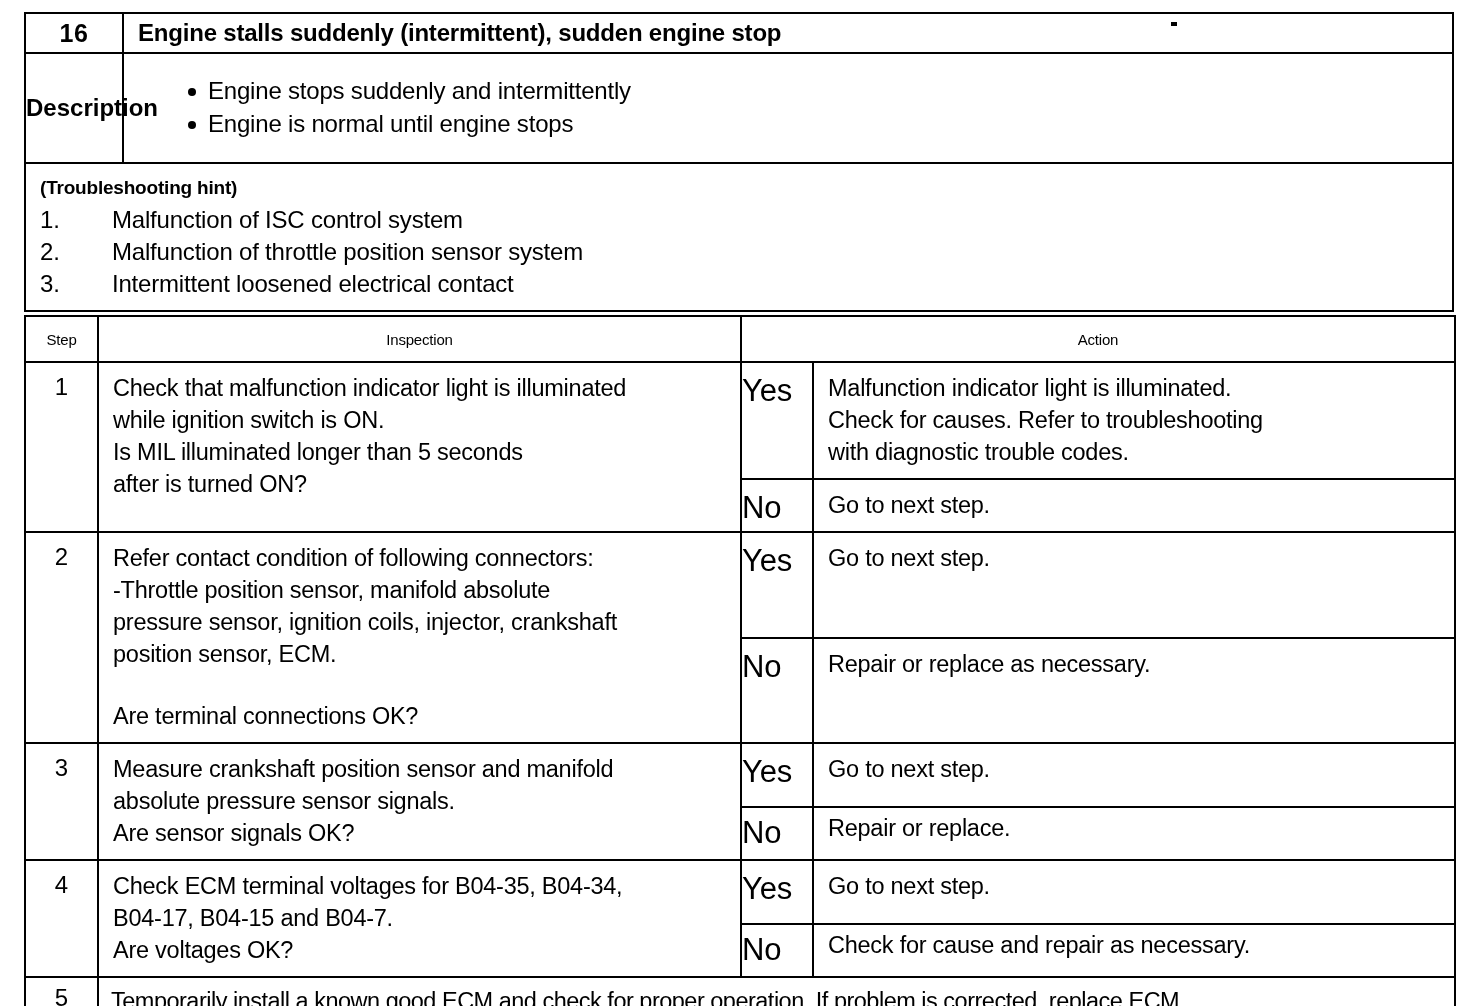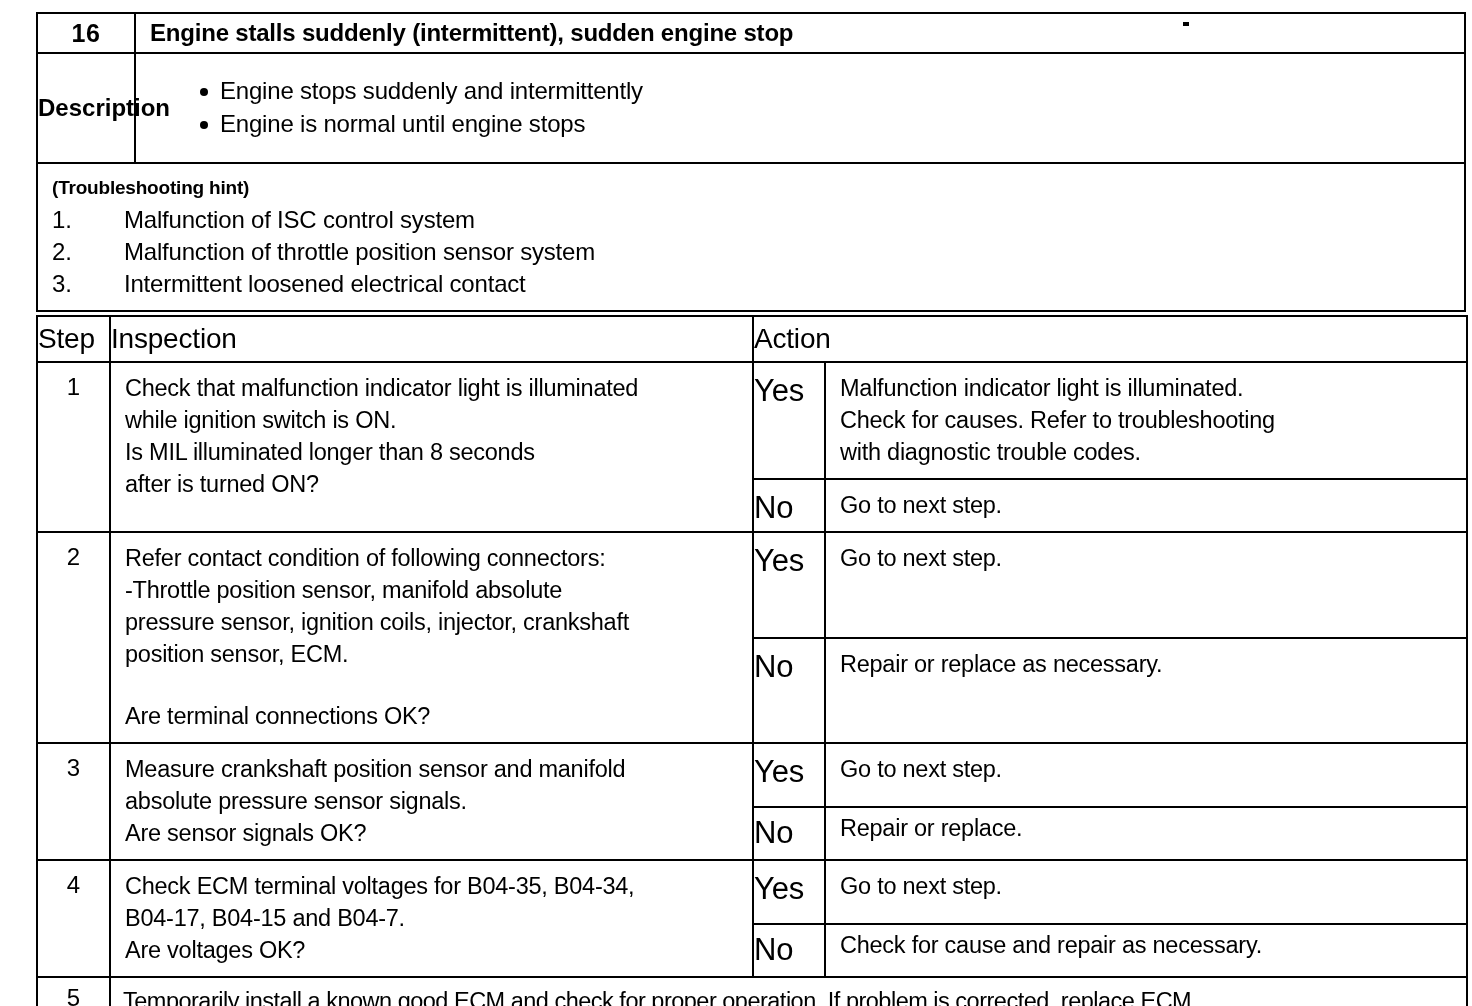--- a/index.html
+++ b/index.html
@@ -11,21 +11,21 @@
     width: 1472px;
     height: 1006px;
     font-family: "Liberation Sans", sans-serif;
     color: #000000;
     position: relative;
     overflow: hidden;
   }
 
   .page {
     position: absolute;
-    left: 16px; top: 0;
+    left: 4px; top: 0;
     width: 1180px;
     height: 1006px;
     padding-left: 8px;
   }
 
   
   .desc-table {
     position: absolute;
     left: 20px;
     top: 12px;
@@ -147,21 +147,22 @@
     padding: 0;
     font-weight: normal;
   }
 
   col.c-step   { width: 73px; }
   col.c-insp   { width: 643px; }
   col.c-yn     { width: 72px; }
   col.c-act    { width: 642px; }
 
   .th-cell {
-    font-size: 28px;
+    text-align: center;
+    font-size: 15px;
     height: 44px;
     letter-spacing: -0.2px;
   }
   .td-step {
     text-align: center;
     vertical-align: top;
     font-size: 24px;
     padding-top: 10px !important;
     letter-spacing: 0px;
   }
@@ -260,21 +261,21 @@
         <td class="th-cell">Step</td>
         <td class="th-cell">Inspection</td>
         <td class="th-cell" colspan="2">Action</td>
       </tr>
 
       <tr>
         <td class="td-step" rowspan="2">1</td>
         <td class="td-insp" rowspan="2">
           <div>Check that malfunction indicator light is illuminated</div>
           <div>while ignition switch is ON.</div>
-          <div>Is MIL illuminated longer than 8 seconds</div>
+          <div>Is MIL illuminated longer than 5 seconds</div>
           <div>after is turned ON?</div>
         </td>
         <td class="td-yn">Yes</td>
         <td class="td-act">
           <div>Malfunction indicator light is illuminated.</div>
           <div>Check for causes.  Refer to troubleshooting</div>
           <div>with diagnostic trouble codes.</div>
         </td>
       </tr>
       <tr>

